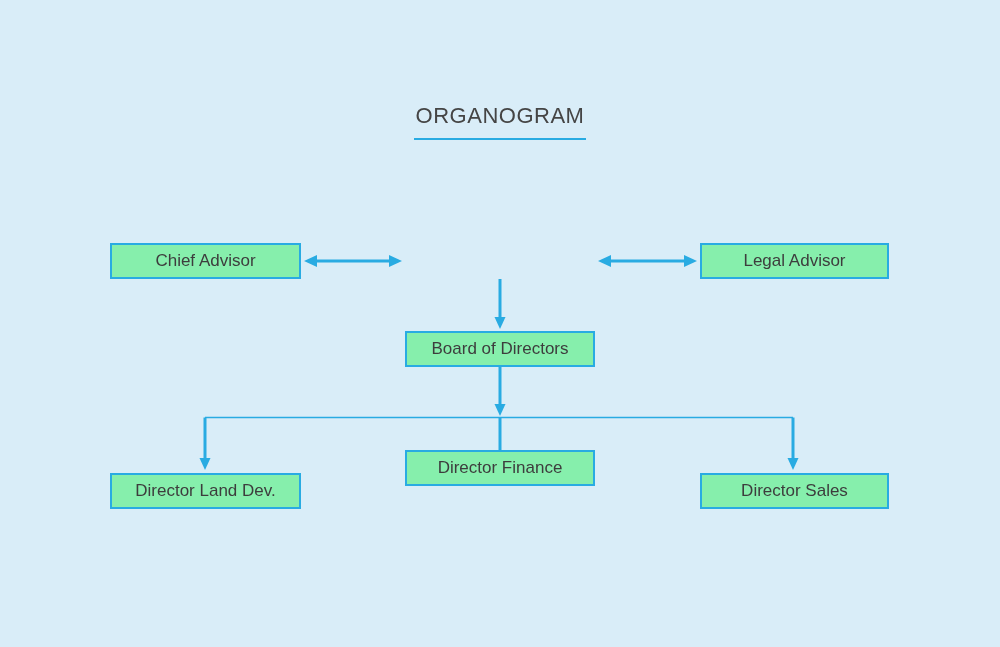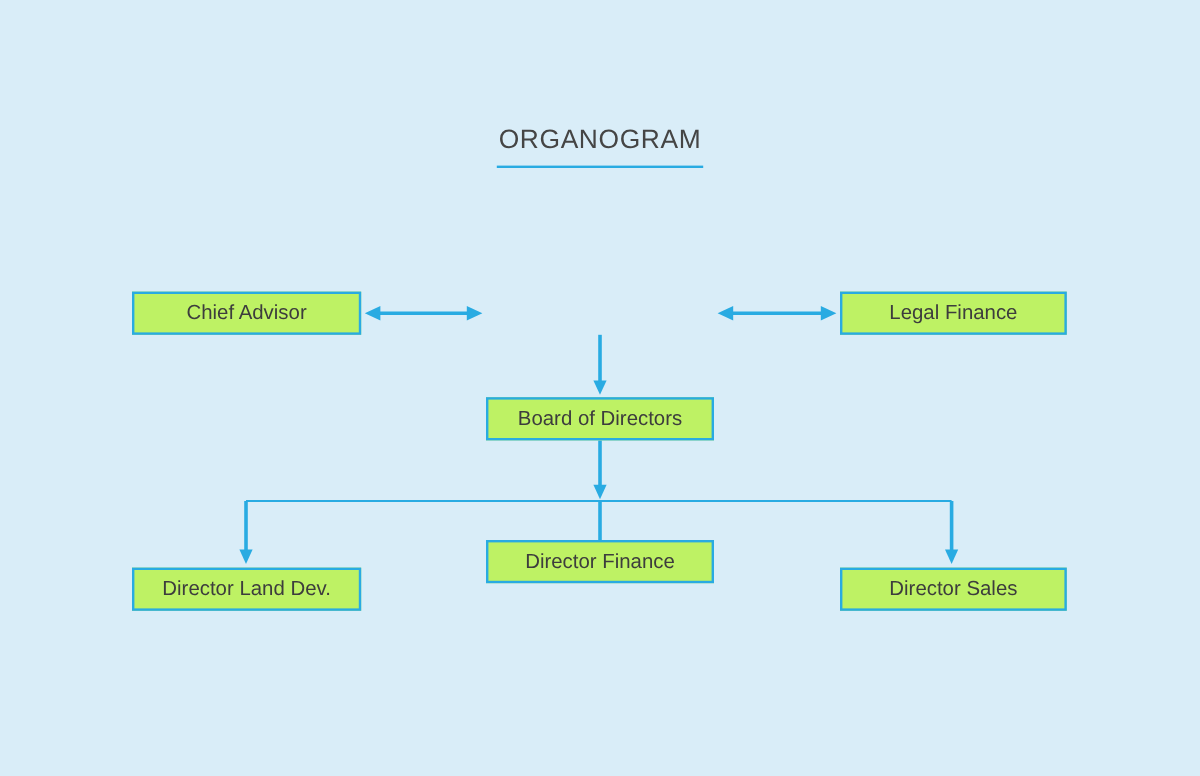--- a/index.html
+++ b/index.html
@@ -27,21 +27,21 @@
     font-size: 22px;
     letter-spacing: 0.5px;
     color: #454545;
     padding: 0 2px 9px 2px;
     border-bottom: 2px solid #29abe2;
   }
   .node {
     position: absolute;
     box-sizing: border-box;
     height: 36px;
-    background: #bef264;
+    background: #86efac;
     border: 2px solid #29abe2;
     display: flex;
     align-items: center;
     justify-content: center;
     font-size: 17px;
     color: #3d3d3d;
     white-space: nowrap;
   }
   .n-chief   { left: 110px; top: 243px; width: 191px; }
   .n-chair   { left: 405px; top: 243px; width: 190px; }
@@ -110,21 +110,21 @@
       </g>
     </g>
   </svg>
 
   <div class="node n-chief">
     <span>Chief Advisor</span>
   </div>
 
 
   <div class="node n-legal">
-    <span>Legal Finance</span>
+    <span>Legal Advisor</span>
   </div>
 
   <div class="node n-land">
     <span>Director Land Dev.</span>
   </div>
 
   <div class="node n-board">
     <span>Board of Directors</span>
   </div>
 

